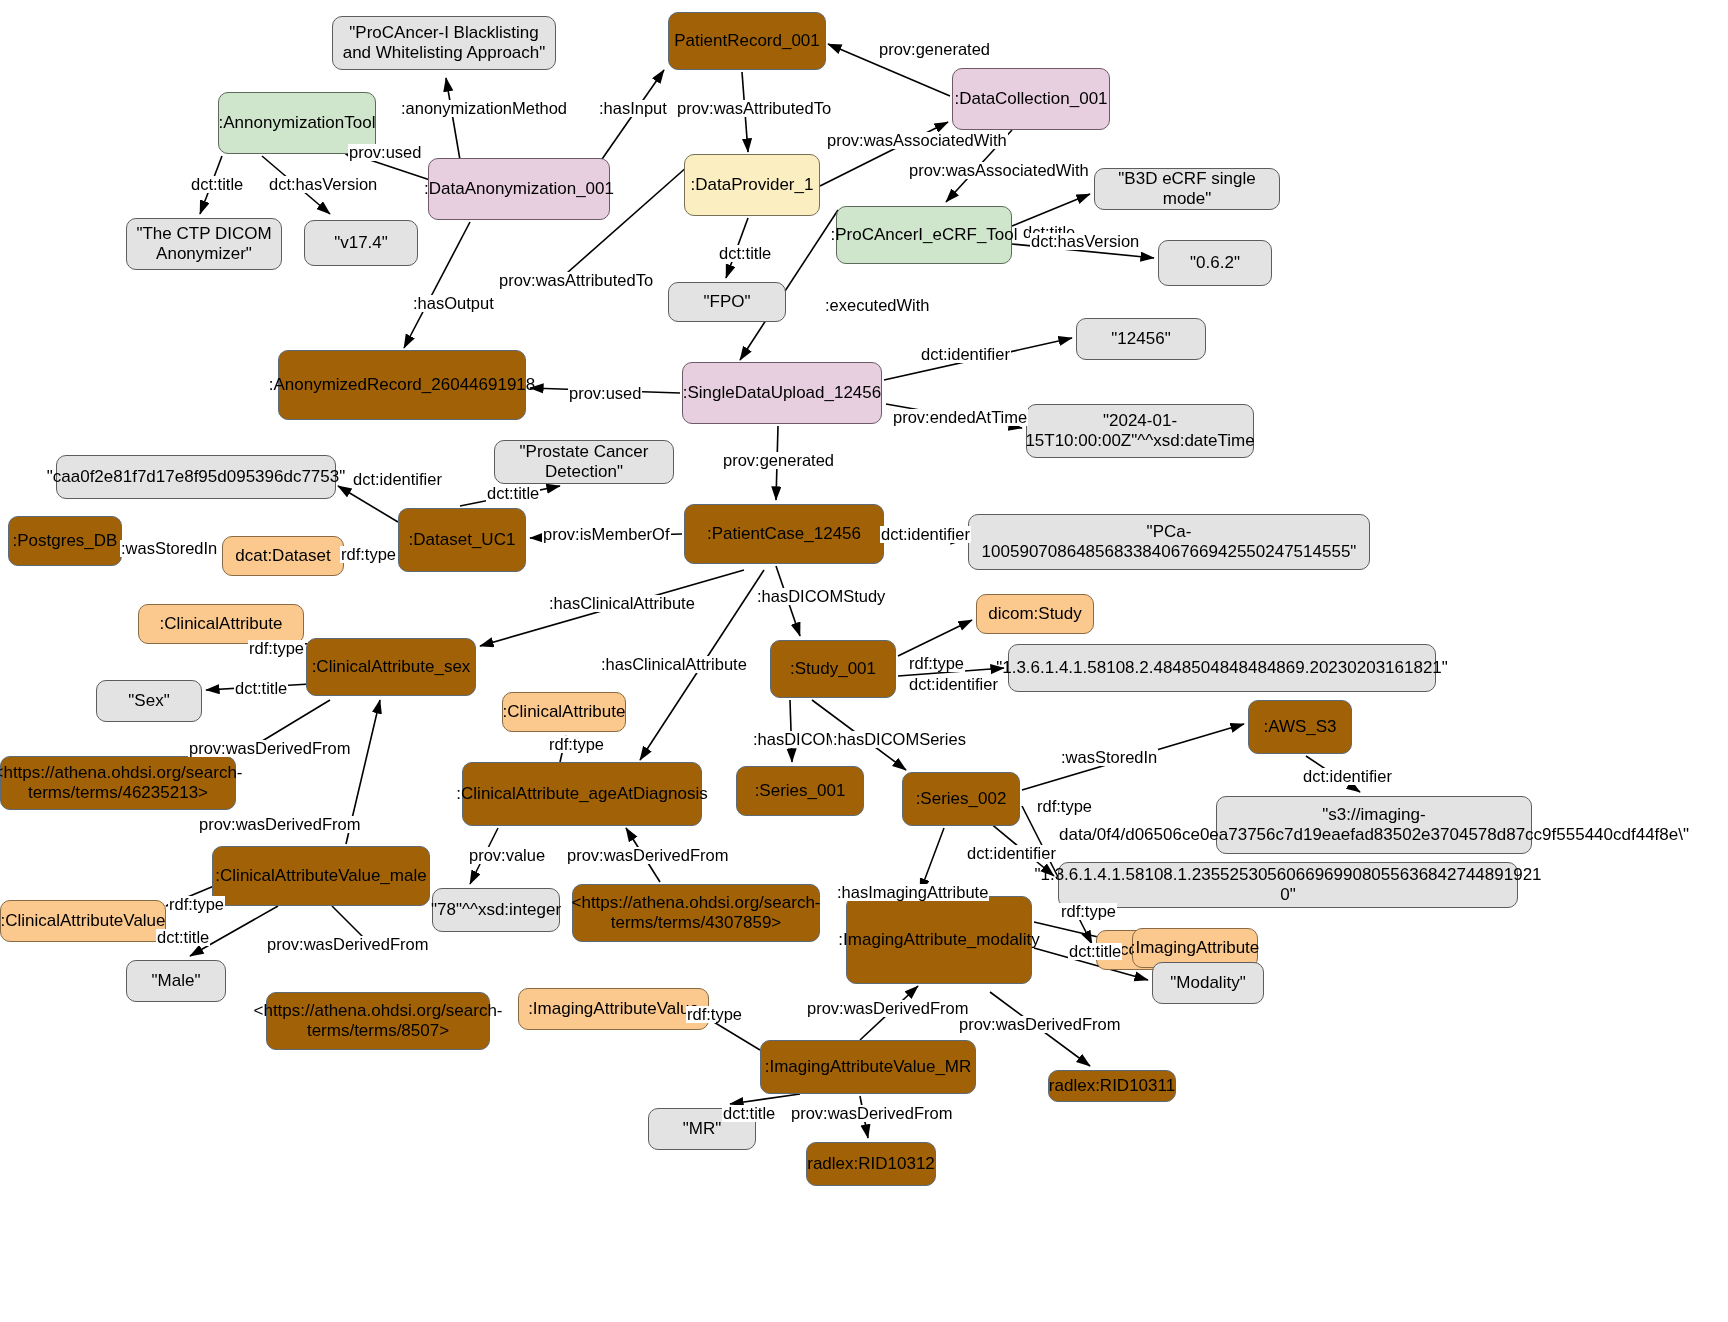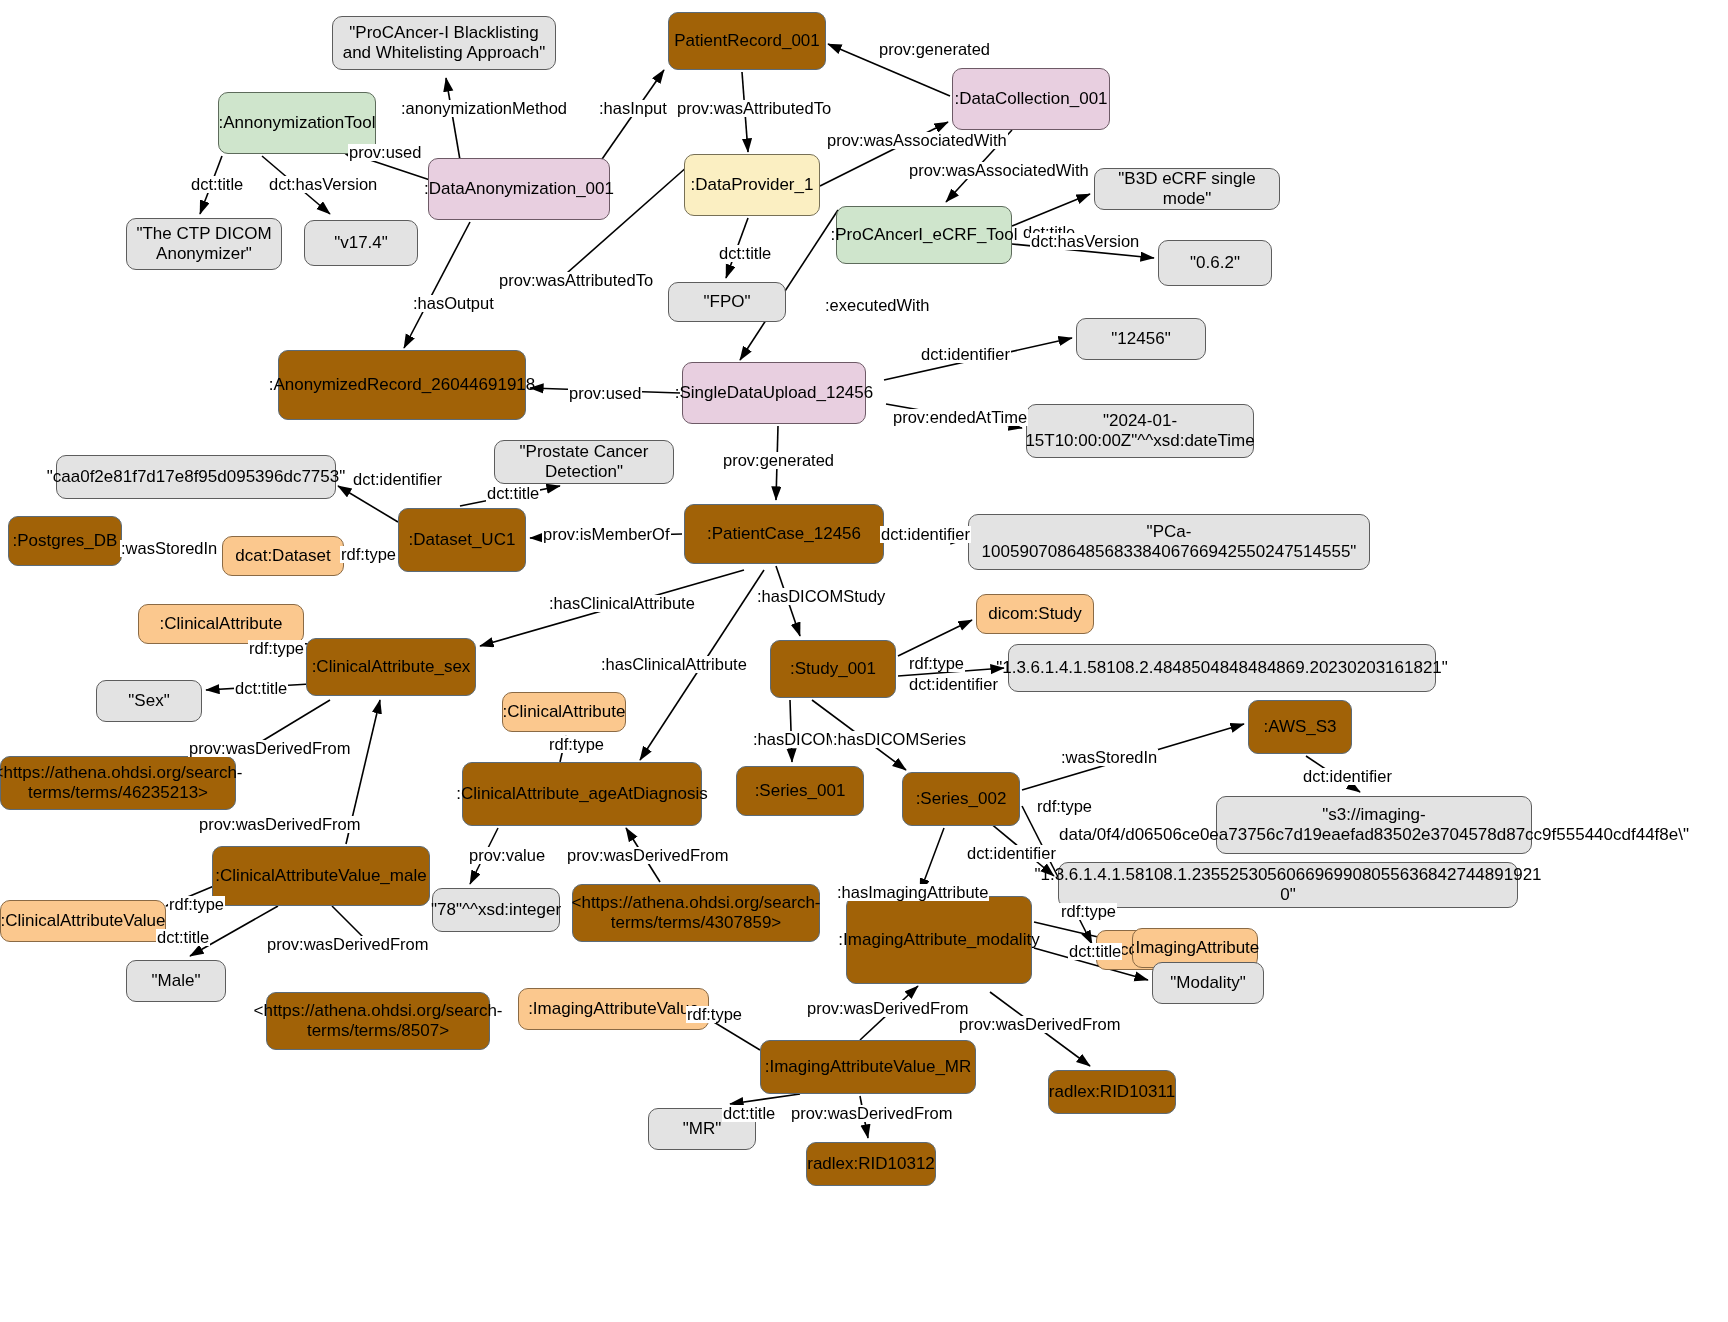--- a/index.html
+++ b/index.html
@@ -93,21 +93,21 @@
       <div class="node n-grey" style="left: 126px; top: 218px; width: 156px; height: 52px;">"The CTP DICOM Anonymizer"</div>
       <div class="node n-grey" style="left: 304px; top: 220px; width: 114px; height: 46px;">"v17.4"</div>
       <div class="node n-pink" style="left: 428px; top: 158px; width: 182px; height: 62px;">:DataAnonymization_001</div>
       <div class="node n-yellow" style="left: 684px; top: 154px; width: 136px; height: 62px;">:DataProvider_1</div>
       <div class="node n-green" style="left: 836px; top: 206px; width: 176px; height: 58px;">:ProCAncerI_eCRF_Tool</div>
       <div class="node n-grey" style="left: 1094px; top: 168px; width: 186px; height: 42px;">"B3D eCRF single mode"</div>
       <div class="node n-grey" style="left: 1158px; top: 240px; width: 114px; height: 46px;">"0.6.2"</div>
       <div class="node n-grey" style="left: 668px; top: 282px; width: 118px; height: 40px;">"FPO"</div>
       <div class="node n-grey" style="left: 1076px; top: 318px; width: 130px; height: 42px;">"12456"</div>
       <div class="node n-blue" style="left: 278px; top: 350px; width: 248px; height: 70px;">:AnonymizedRecord_26044691918</div>
-      <div class="node n-pink" style="left: 682px; top: 362px; width: 184px; height: 62px;">:SingleDataUpload_12456</div>
+      <div class="node n-pink" style="left: 682px; top: 362px; width: 200px; height: 62px;">:SingleDataUpload_12456</div>
       <div class="node n-grey" style="left: 1026px; top: 404px; width: 228px; height: 54px;">"2024-01-15T10:00:00Z"^^xsd:dateTime</div>
       <div class="node n-grey" style="left: 56px; top: 455px; width: 280px; height: 44px;">"caa0f2e81f7d17e8f95d095396dc7753"</div>
       <div class="node n-grey" style="left: 494px; top: 440px; width: 180px; height: 44px;">"Prostate Cancer Detection"</div>
       <div class="node n-blue" style="left: 8px; top: 516px; width: 114px; height: 50px;">:Postgres_DB</div>
       <div class="node n-orange" style="left: 222px; top: 536px; width: 122px; height: 40px;">dcat:Dataset</div>
       <div class="node n-blue" style="left: 398px; top: 508px; width: 128px; height: 64px;">:Dataset_UC1</div>
       <div class="node n-blue" style="left: 684px; top: 504px; width: 200px; height: 60px;">:PatientCase_12456</div>
       <div class="node n-grey" style="left: 968px; top: 514px; width: 402px; height: 56px;">"PCa-100590708648568338406766942550247514555"</div>
       <div class="node n-orange" style="left: 138px; top: 604px; width: 166px; height: 40px;">:ClinicalAttribute</div>
       <div class="node n-blue" style="left: 306px; top: 638px; width: 170px; height: 58px;">:ClinicalAttribute_sex</div>
@@ -127,21 +127,21 @@
       <div class="node n-blue" style="left: 212px; top: 846px; width: 218px; height: 60px;">:ClinicalAttributeValue_male</div>
       <div class="node n-grey" style="left: 432px; top: 888px; width: 128px; height: 44px;">"78"^^xsd:integer</div>
       <div class="node n-blue" style="left: 572px; top: 884px; width: 248px; height: 58px;">&lt;https://athena.ohdsi.org/search-terms/terms/4307859&gt;</div>
       <div class="node n-blue" style="left: 846px; top: 896px; width: 186px; height: 88px; padding-left: 8px;">:ImagingAttribute_modality</div>
       <div class="node n-orange" style="left: 1132px; top: 928px; width: 126px; height: 40px;">:ImagingAttribute</div>
       <div class="node n-orange" style="left: 0px; top: 900px; width: 166px; height: 42px;">:ClinicalAttributeValue</div>
       <div class="node n-grey" style="left: 126px; top: 960px; width: 100px; height: 42px;">"Male"</div>
       <div class="node n-blue" style="left: 266px; top: 956px; width: 224px; height: 58px; margin-top: 36px;">&lt;https://athena.ohdsi.org/search-terms/terms/8507&gt;</div>
       <div class="node n-grey" style="left: 1152px; top: 962px; width: 112px; height: 42px;">"Modality"</div>
       <div class="node n-orange" style="left: 518px; top: 988px; width: 191px; height: 42px;">:ImagingAttributeValue</div>
-      <div class="node n-blue" style="left: 1048px; top: 1070px; width: 128px; height: 44px;">radlex:RID10311</div>
+      <div class="node n-blue" style="left: 1048px; top: 1070px; width: 128px; height: 32px;">radlex:RID10311</div>
       <div class="node n-blue" style="left: 760px; top: 1040px; width: 216px; height: 54px;">:ImagingAttributeValue_MR</div>
       <div class="node n-grey" style="left: 648px; top: 1108px; width: 108px; height: 42px;">"MR"</div>
       <div class="node n-blue" style="left: 806px; top: 1142px; width: 130px; height: 44px;">radlex:RID10312</div>
     </div>
   <div id="labels-layer">
       <div class="edge-label" style="left: 400px; top: 100px;">:anonymizationMethod</div>
       <div class="edge-label" style="left: 598px; top: 100px;">:hasInput</div>
       <div class="edge-label" style="left: 676px; top: 100px;">prov:wasAttributedTo</div>
       <div class="edge-label" style="left: 878px; top: 41px;">prov:generated</div>
       <div class="edge-label" style="left: 348px; top: 144px;">prov:used</div>

